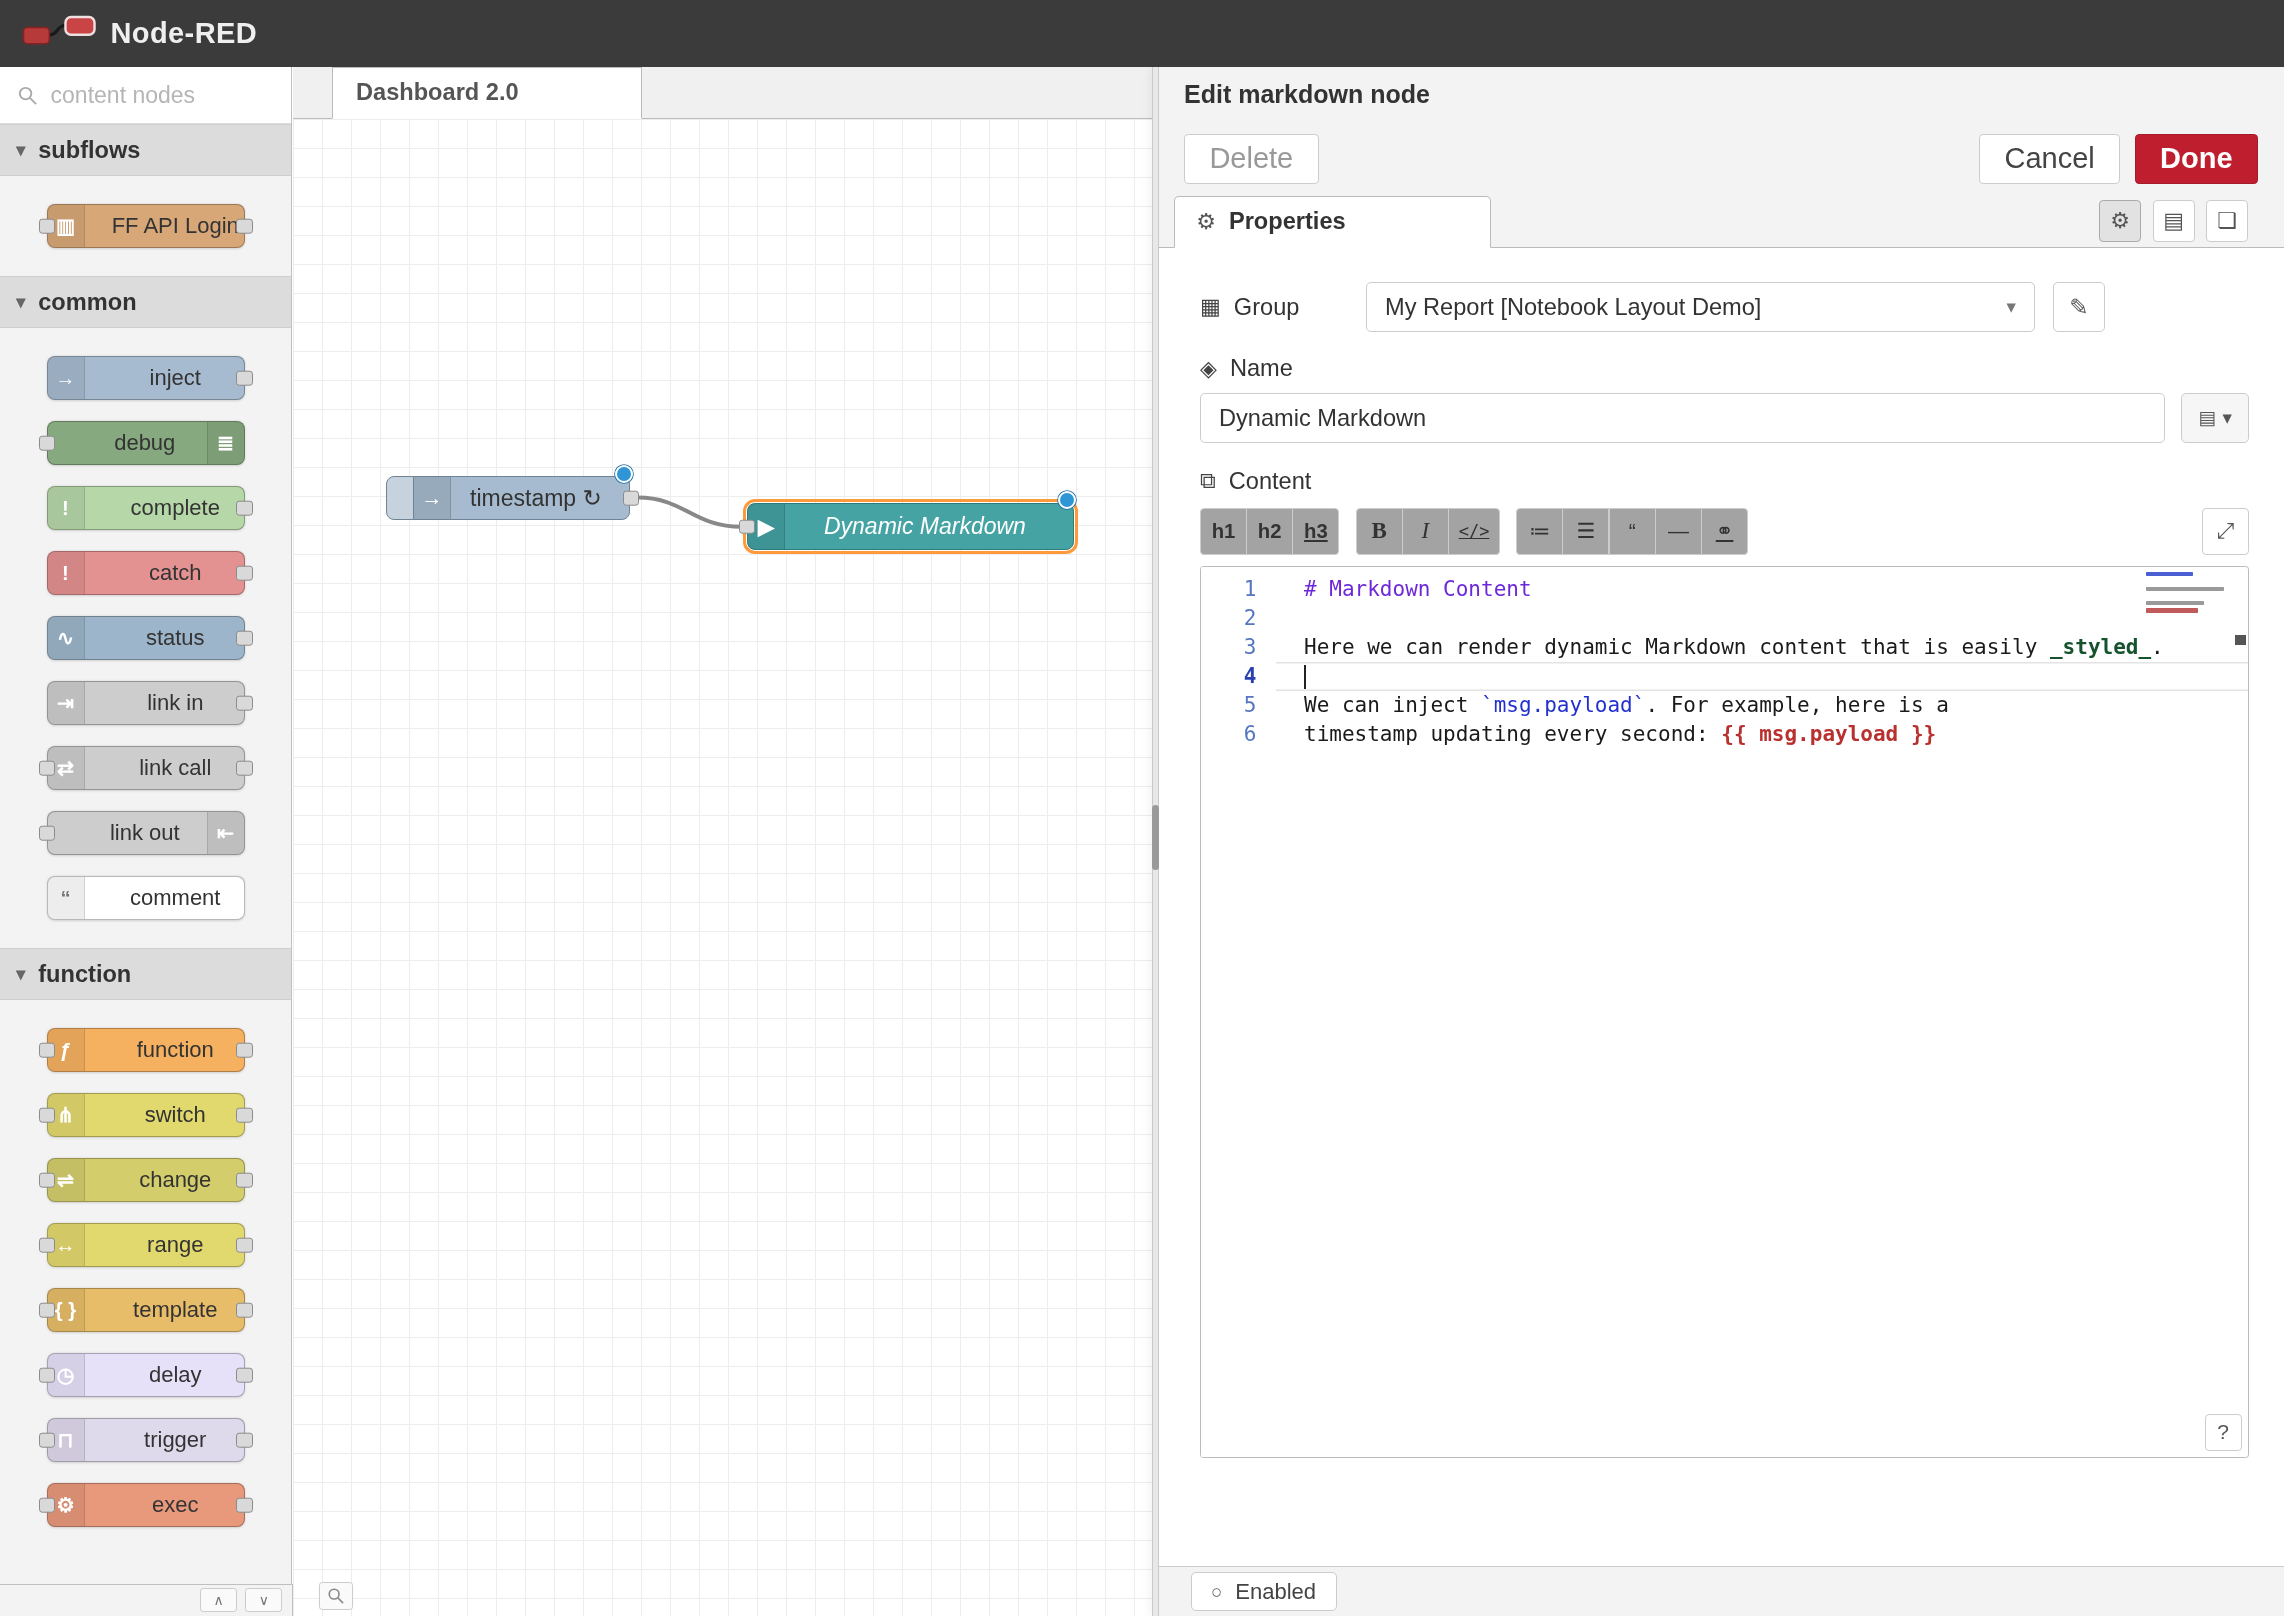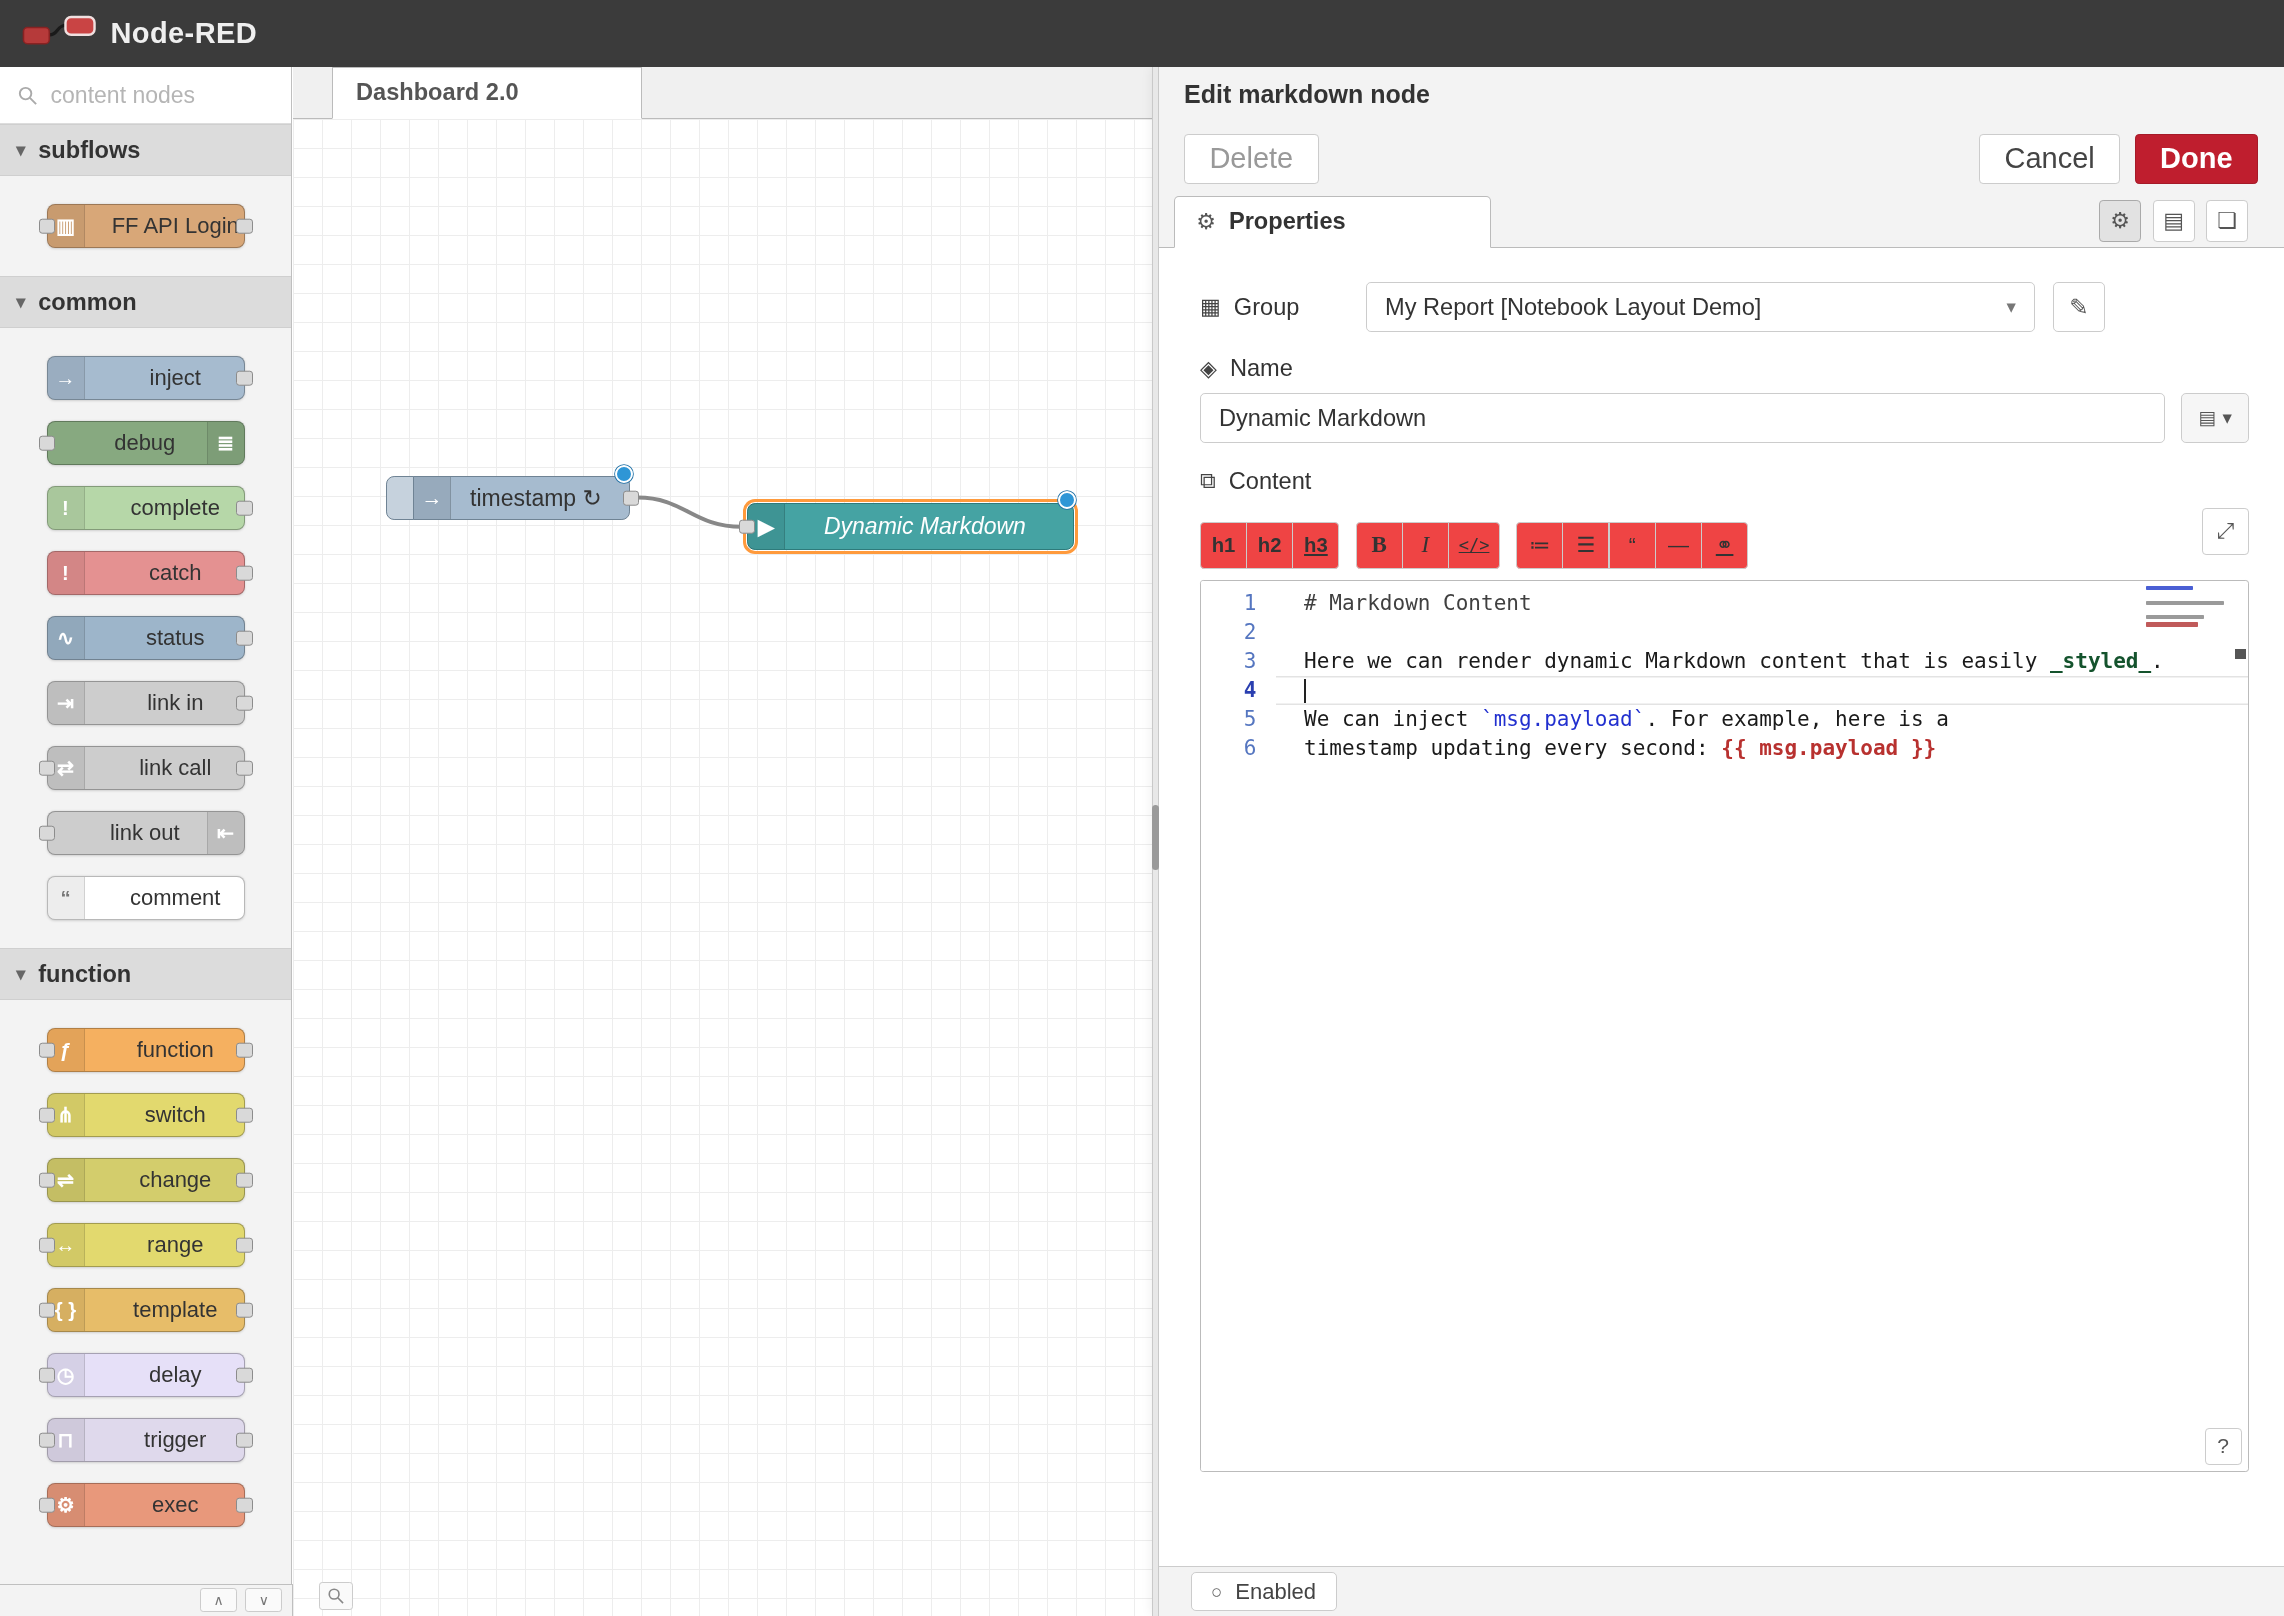--- a/index.html
+++ b/index.html
@@ -77,37 +77,37 @@
   .form-row-group .row-label{width:166px;}
   .select-box{width:669px;height:50px;border:0.8px solid #ccc;border-radius:4.9px;background:#fff;display:flex;align-items:center;padding:0 18px;font-size:23.6px;color:#333;cursor:pointer;}
   .select-box .chev{margin-left:auto;color:#777;font-size:18.7px;}
   .icon-btn{width:52px;height:50px;border:0.8px solid #ccc;border-radius:4.9px;background:#fff;display:flex;align-items:center;justify-content:center;font-size:23px;color:#555;margin-left:18px;cursor:pointer;}
   .label-row{margin-bottom:11.4px;}
   .name-input-row{display:flex;align-items:center;margin-bottom:24.4px;}
   .text-input{width:965px;height:50px;border:0.8px solid #ccc;border-radius:4.9px;background:#fff;display:flex;align-items:center;padding:0 18px;font-size:23.6px;color:#333;}
   .name-btn{width:68px;height:50px;margin-left:16.2px;border:0.8px solid #ccc;border-radius:4.9px;background:#f6f6f6;display:flex;align-items:center;justify-content:center;gap:6.5px;color:#555;font-size:18.7px;cursor:pointer;}
   .md-toolbar{display:flex;align-items:center;margin:13px 0 11.4px;position:relative;width:1049px;}
   .tb-group{display:flex;margin-right:16.2px;}
-  .tb-btn{min-width:47px;height:47px;border:0.8px solid #ccc;background:#ef4444;margin-left:-0.8px;display:flex;align-items:center;justify-content:center;font-size:21px;color:#333;padding:0 9.7px;cursor:pointer;margin-top:14px;}
+  .tb-btn{min-width:47px;height:47px;border:0.8px solid #ccc;background:#a3a3a3;margin-left:-0.8px;display:flex;align-items:center;justify-content:center;font-size:21px;color:#333;padding:0 9.7px;cursor:pointer;}
   .tb-group .tb-btn:first-child{border-radius:4.1px 0 0 4.1px;margin-left:0;}
   .tb-group .tb-btn:last-child{border-radius:0 4.1px 4.1px 0;text-decoration:underline;}
   .tb-btn.hbtn{font-weight:bold;font-size:20.3px;}
   .tb-btn.bold{font-weight:bold;font-family:"Liberation Serif",serif;font-size:23px;}
   .tb-btn.italic{font-style:italic;font-family:"Liberation Serif",serif;font-size:23px;}
   .tb-btn.codeb{font-family:"DejaVu Sans Mono",monospace;font-size:17px;}
   .tb-expand{position:absolute;right:0;top:0;width:47px;height:47px;border:0.8px solid #ccc;border-radius:4.1px;background:#fff;display:flex;align-items:center;justify-content:center;font-size:22px;color:#555;cursor:pointer;}
   .code-editor{width:1049px;height:892px;border:0.8px solid #bbb;border-radius:3.2px;background:#fff;position:relative;overflow:hidden;}
   .gutter{position:absolute;left:0;top:0;bottom:0;width:75px;padding-top:8.1px;background:#fff;}
   .gutter .num{height:29px;line-height:29px;text-align:right;padding-right:19.5px;font-family:"DejaVu Sans Mono",monospace;font-size:21px;color:#5576c0;}
   .gutter .num.active{color:#2a3fb0;font-weight:bold;}
   .code-area{position:absolute;left:75px;top:0;right:0;bottom:0;padding-top:8.1px;cursor:text;}
   .code-line{height:29px;line-height:29px;font-family:"DejaVu Sans Mono",monospace;font-size:21px;white-space:pre;padding-left:28px;position:relative;color:#1a1a1a;}
   .code-line.active{box-shadow:inset 0 1.6px 0 #e3e3e3,inset 0 -1.6px 0 #e3e3e3;}
   .cursor{position:absolute;left:28px;top:2.4px;width:2.4px;height:24.4px;background:#222;}
-  .tk-heading{color:#404040;}
+  .tk-heading{color:#6d28d9;}
   .tk-plain{color:#1a1a1a;}
   .tk-emphasis{font-weight:bold;color:#14532d;}
   .tk-inline-code{color:#2230cf;}
   .tk-mustache{color:#b8312f;font-weight:bold;}
   .minimap{position:absolute;top:4.9px;right:13px;width:89px;}
   .minimap .mrow{height:4.1px;margin-bottom:3.2px;border-radius:0.8px;}
   .overview-mark{position:absolute;right:1.6px;top:68px;width:11.4px;height:9.7px;background:#555;}
   .editor-help{position:absolute;right:6.5px;bottom:6.5px;width:37px;height:37px;border:0.8px solid #ccc;border-radius:4.1px;background:#fff;display:flex;align-items:center;justify-content:center;font-size:21px;color:#555;cursor:pointer;}
   .tray-footer{height:50px;background:#f3f3f3;border-top:0.8px solid #ccc;display:flex;align-items:center;padding:0 32.5px;}
   .enabled-btn{height:39px;border:0.8px solid #ccc;border-radius:4.9px;background:#fff;display:flex;align-items:center;gap:13px;padding:0 19.5px;font-size:22px;color:#444;cursor:pointer;}

